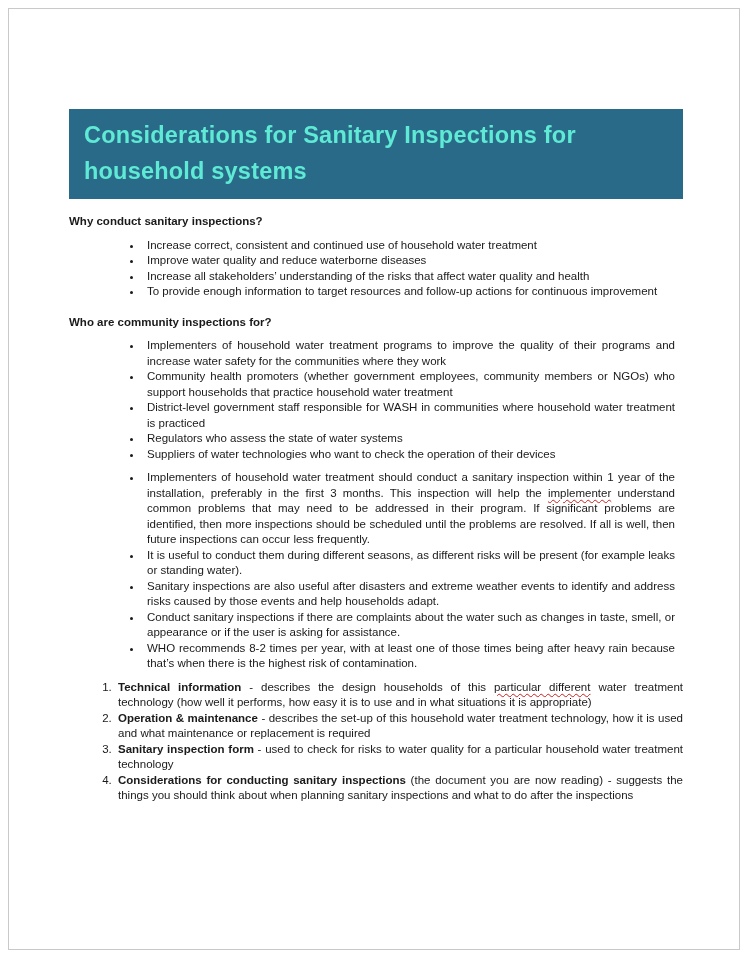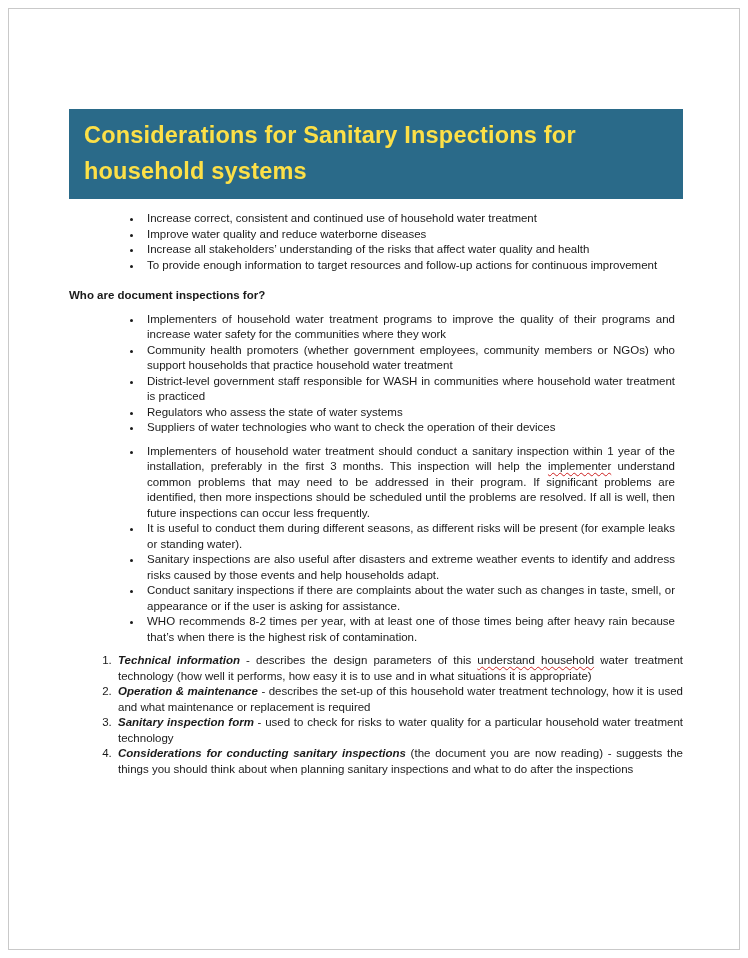--- a/index.html
+++ b/index.html
@@ -16,21 +16,21 @@
     position: absolute;
     inset: 8px;
     background: #ffffff;
     border: 1px solid #c9c9c9;
     box-sizing: border-box;
     padding: 100px 56px 40px 60px;
     overflow: hidden;
   }
   .banner {
     background: #2a6a89;
-    color: #fde047;
+    color: #5eead4;
     padding: 8px 15px 10px 15px;
     margin-bottom: 12px;
   }
   .banner-line {
     font-size: 23.5px;
     font-weight: bold;
     line-height: 36px;
     letter-spacing: 0.2px;
   }
   .intro {
@@ -62,21 +62,20 @@
     padding-left: 46px;
   }
   ol.numbers li {
     font-size: 11.5px;
     line-height: 15.5px;
     text-align: justify;
     padding-left: 3px;
   }
   .lead {
     font-weight: bold;
-    font-style: italic;
   }
   .spell-flag {
     text-decoration-line: underline;
     text-decoration-style: wavy;
     text-decoration-color: #cc1f1f;
     text-decoration-thickness: 1px;
     text-underline-offset: 2px;
   }
 </style>
 </head>
@@ -84,30 +83,31 @@
 
 <div class="sheet">
 
   <div class="banner">
     <div class="banner-line">Considerations for Sanitary Inspections for</div>
     <div class="banner-line">household systems</div>
   </div>
 
 
   <div class="section">
+    <p class="section-heading">Why conduct sanitary inspections?</p>
     <ul class="bullets">
       <li>Increase correct, consistent and continued use of household water treatment</li>
       <li>Improve water quality and reduce waterborne diseases</li>
       <li>Increase all stakeholders’ understanding of the risks that affect water quality and health</li>
       <li>To provide enough information to target resources and follow-up actions for continuous improvement</li>
     </ul>
   </div>
 
   <div class="section">
-    <p class="section-heading">Who are document inspections for?</p>
+    <p class="section-heading">Who are community inspections for?</p>
     <ul class="bullets">
       <li>Implementers of household water treatment programs to improve the quality of their programs and increase water safety for the communities where they work</li>
       <li>Community health promoters (whether government employees, community members or NGOs) who support households that practice household water treatment</li>
       <li>District-level government staff responsible for WASH in communities where household water treatment is practiced</li>
       <li>Regulators who assess the state of water systems</li>
       <li>Suppliers of water technologies who want to check the operation of their devices</li>
     </ul>
   </div>
 
   <div class="section">
@@ -115,20 +115,20 @@
       <li><span>Implementers of household water treatment should conduct a sanitary inspection within 1 year of the installation, preferably in the first 3 months. This inspection will help the </span><span class="spell-flag">implementer</span><span> understand common problems that may need to be addressed in their program. If significant problems are identified, then more inspections should be scheduled until the problems are resolved. If all is well, then future inspections can occur less frequently.</span></li>
       <li>It is useful to conduct them during different seasons, as different risks will be present (for example leaks or standing water).</li>
       <li>Sanitary inspections are also useful after disasters and extreme weather events to identify and address risks caused by those events and help households adapt.</li>
       <li>Conduct sanitary inspections if there are complaints about the water such as changes in taste, smell, or appearance or if the user is asking for assistance.</li>
       <li>WHO recommends 8-2 times per year, with at least one of those times being after heavy rain because that’s when there is the highest risk of contamination.</li>
     </ul>
   </div>
 
   <div class="section">
     <ol class="numbers">
-      <li><span class="lead">Technical information</span><span> - describes the design parameters of this </span><span class="spell-flag">understand household</span><span> water treatment technology (how well it performs, how easy it is to use and in what situations it is appropriate)</span></li>
+      <li><span class="lead">Technical information</span><span> - describes the design households of this </span><span class="spell-flag">particular different</span><span> water treatment technology (how well it performs, how easy it is to use and in what situations it is appropriate)</span></li>
       <li><span class="lead">Operation &amp; maintenance</span><span> - describes the set-up of this household water treatment technology, how it is used and what maintenance or replacement is required</span></li>
       <li><span class="lead">Sanitary inspection form</span><span> - used to check for risks to water quality for a particular household water treatment technology</span></li>
       <li><span class="lead">Considerations for conducting sanitary inspections</span><span> (the document you are now reading) - suggests the things you should think about when planning sanitary inspections and what to do after the inspections</span></li>
     </ol>
   </div>
 
 </div>
 
 </body></html>

